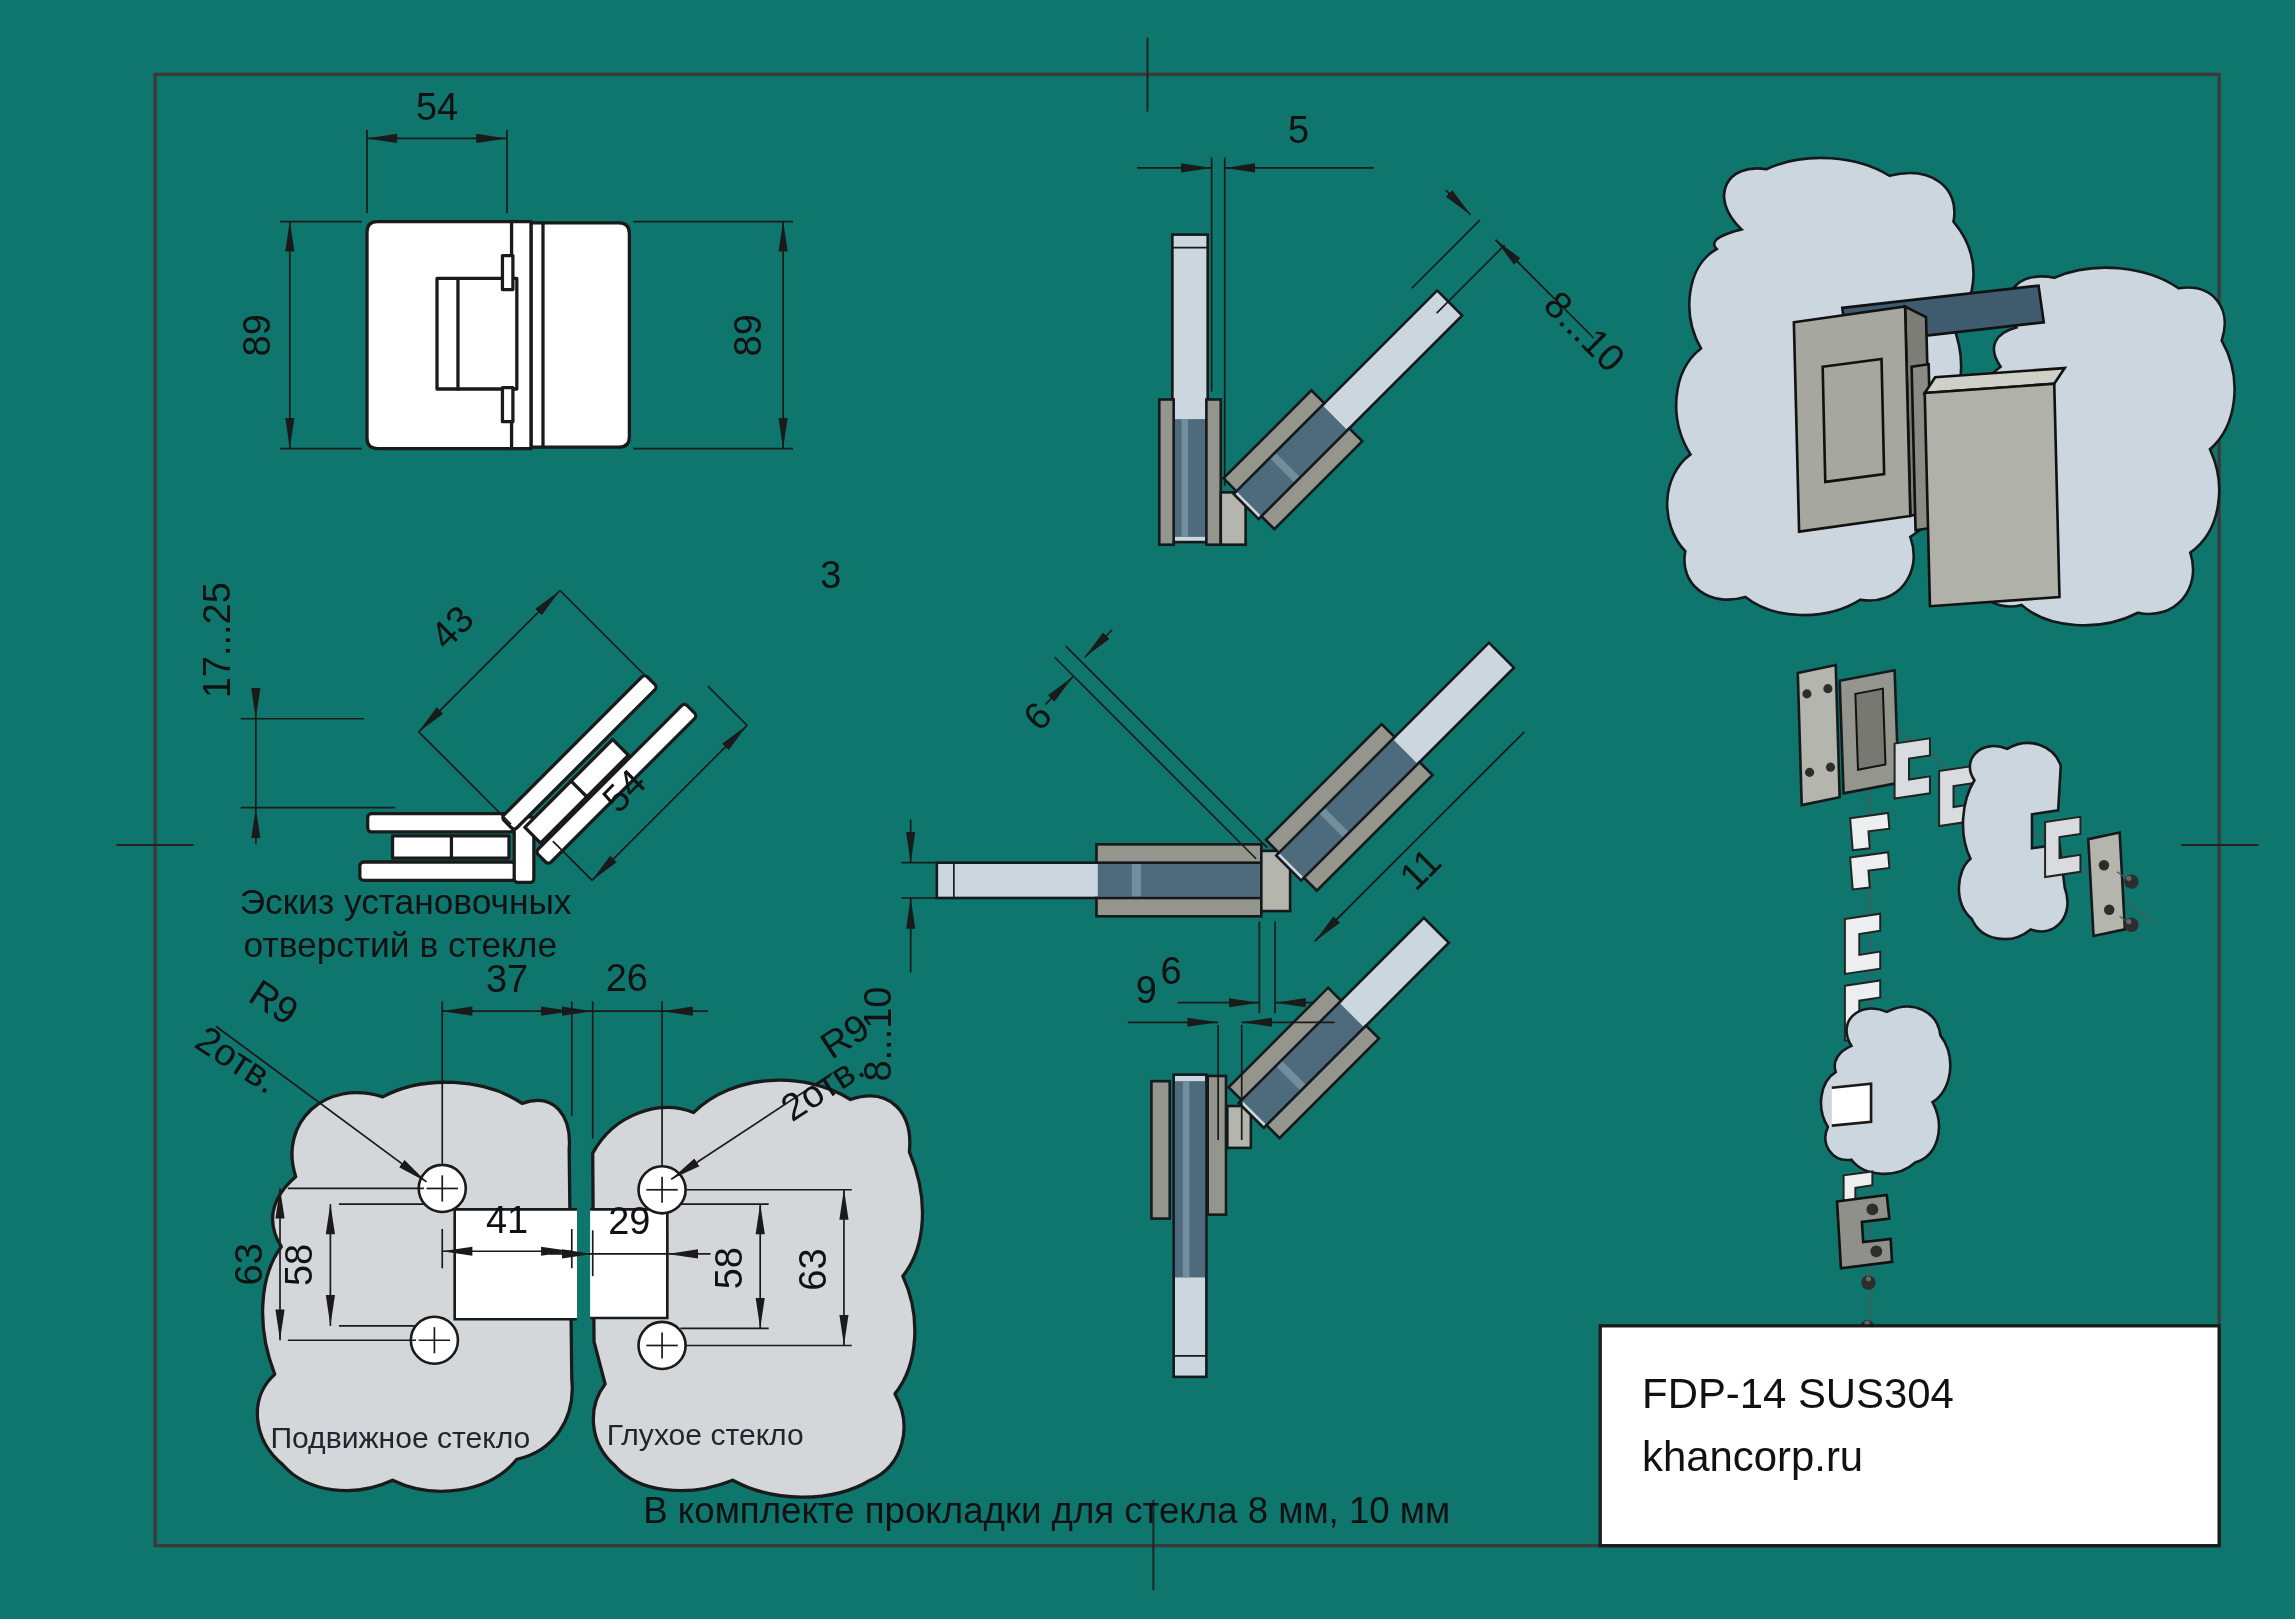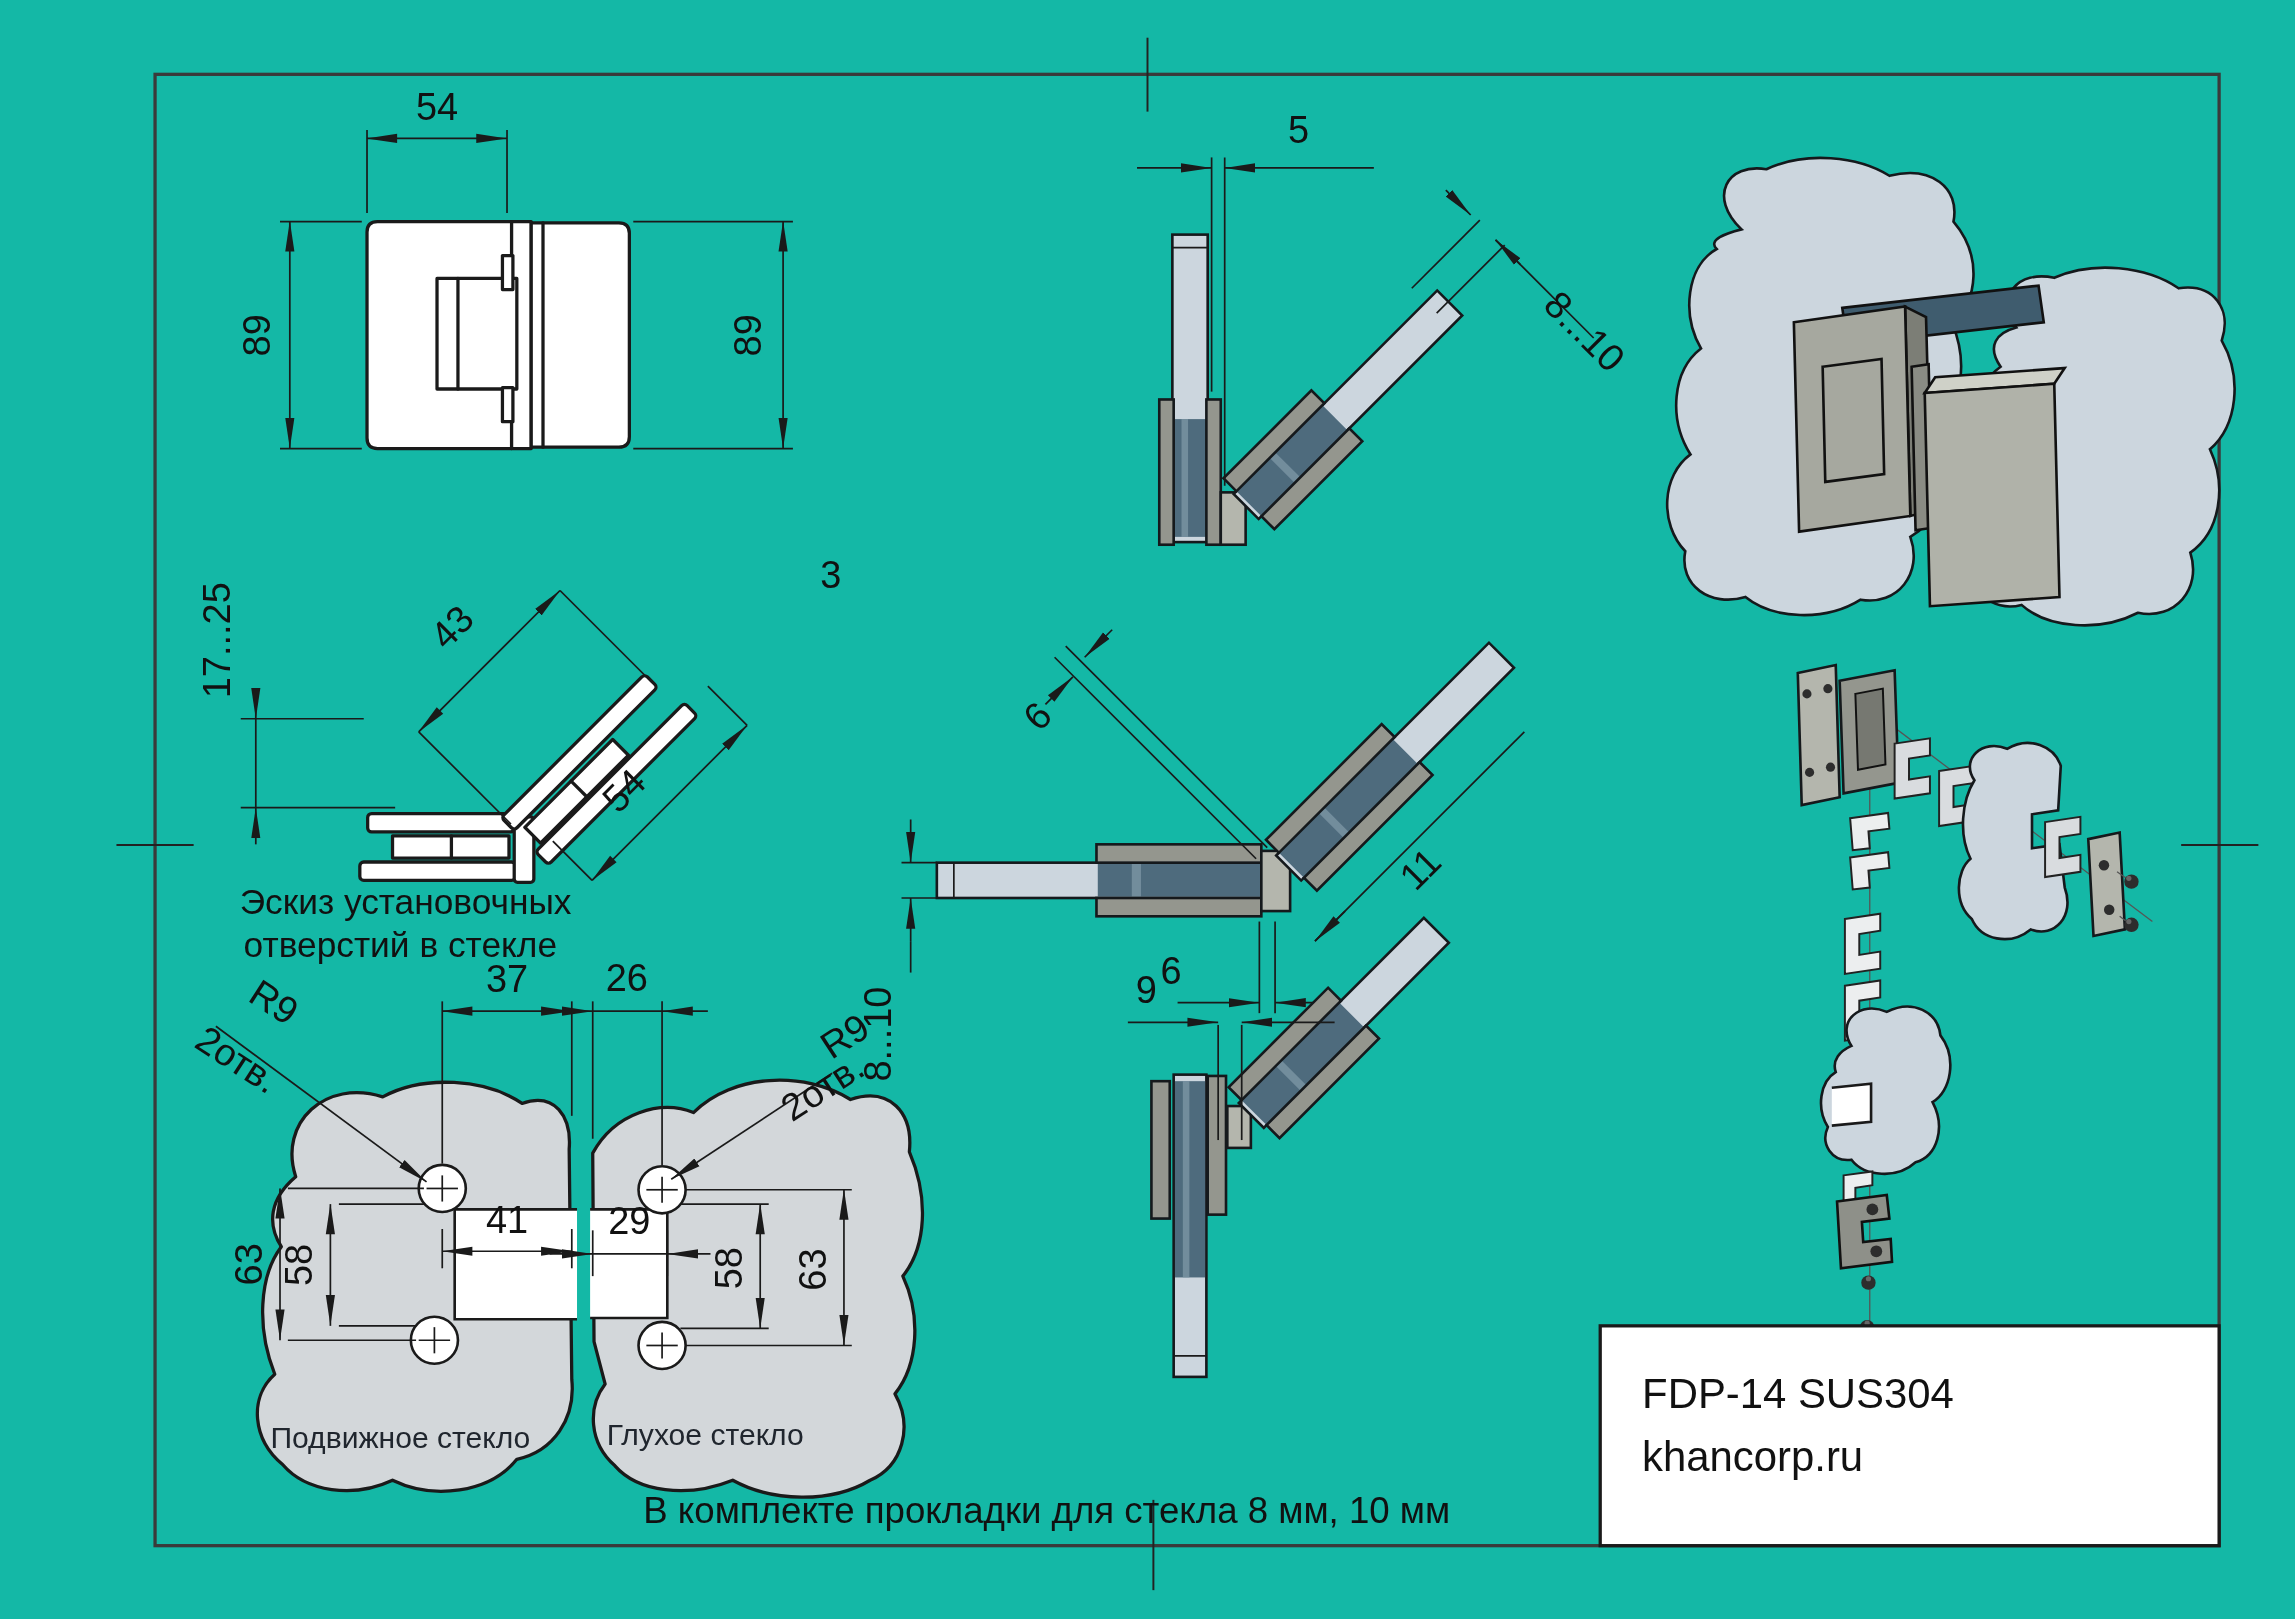--- a/index.html
+++ b/index.html
@@ -1,16 +1,16 @@
 <!DOCTYPE html>
 <html style="--line: #1a1a1a; --frame: #3a3a3a; --glass-sketch: #d3d7da; --glass-pale: #ccd6de; --glass-dark: #4e6b7d; --metal: #94968e; --metal-light: #b4b6ad; --gasket-dark: #3f5c6e; --part-light: #d9dcdf; --label: #20262e;font-size:10.5px"><head>
 <meta charset="utf-8">
 <style>
   html,body{margin:0;padding:0;background:#fff;}
-  .sheet{width:2295px;height:1620px;position:relative;background:#14b8a6;overflow:hidden;}
+  .sheet{width:2295px;height:1620px;position:relative;background:#0f766e;overflow:hidden;}
   svg{display:block;}
   .ol{fill:none;stroke:var(--line);stroke-width:5;stroke-linejoin:round;stroke-linecap:round;}
   .olw{fill:#ffffff;stroke:var(--line);stroke-width:5;stroke-linejoin:round;}
   .dim{stroke:var(--line);stroke-width:2.6;fill:none;}
   .frame{fill:none;stroke:var(--frame);stroke-width:5;}
   .cmark{stroke:#222;stroke-width:3;}
   .glass{fill:var(--glass-sketch);stroke:var(--line);stroke-width:5;stroke-linejoin:round;}
   .cut{fill:#ffffff;stroke:var(--line);stroke-width:4;}
   .gpale{fill:var(--glass-pale);stroke:#15191c;stroke-width:4;}
   .gdark{fill:var(--glass-dark);}

